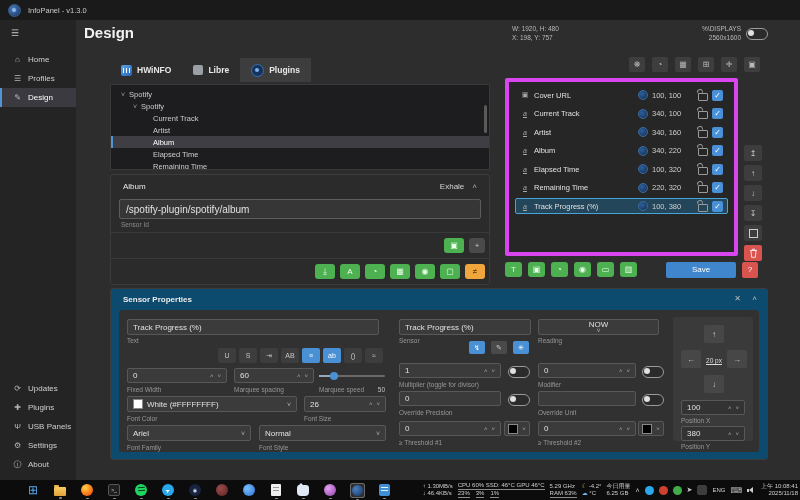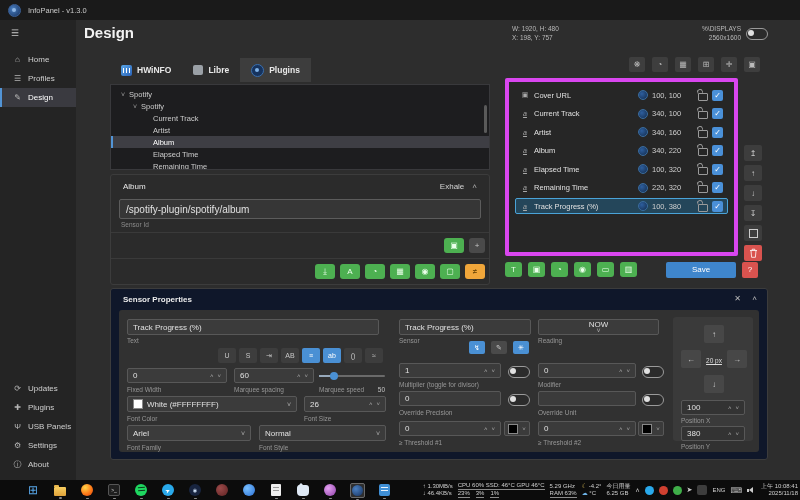--- a/index.html
+++ b/index.html
@@ -98,21 +98,21 @@
 
   
   .sidebtns{left:744px;top:145px;width:18px;display:flex;flex-direction:column;gap:4px;}
   .vbtn{width:18px;height:16px;background:#3d3d3d;border-radius:2px;color:#ccc;font-size:8px;display:flex;align-items:center;justify-content:center;}
   .vbtn.red{background:#d9534f;color:#fff;}
   .vi-top::before{content:"↥";} .vi-up::before{content:"↑";} .vi-down::before{content:"↓";} .vi-bottom::before{content:"↧";}
   .dup{width:7px;height:7px;border:1px solid #ccc;position:relative;background:#3d3d3d;}
   .dup::before{content:"";position:absolute;left:2px;top:-4px;width:7px;height:7px;border:1px solid #ccc;background:#3d3d3d;z-index:-1;}
 
   
-  .props{left:110px;top:288px;width:658px;height:172px;background:#0f172a;border:1px solid #3c3c3c;border-radius:3px;box-sizing:border-box;}
+  .props{left:110px;top:288px;width:658px;height:172px;background:#0c4a6e;border:1px solid #3c3c3c;border-radius:3px;box-sizing:border-box;}
   .ptitle{position:absolute;left:12px;top:6px;font-size:8px;font-weight:bold;color:#ececec;}
   .pclose{position:absolute;right:26px;top:5px;font-size:8px;color:#bbb;}
   .pcollapse{position:absolute;right:10px;top:5px;font-size:8px;color:#bbb;}
   .pinner{position:absolute;left:8px;top:21px;right:8px;bottom:7px;background:#313131;border-radius:3px;}
   .fld{position:absolute;background:#3b3b3b;border:1px solid #585858;border-radius:2px;display:flex;align-items:center;padding:0 5px;font-size:8px;color:#e0e0e0;box-sizing:border-box;height:16px;}
   .fld .v{flex:1;white-space:nowrap;overflow:hidden;}
   .fld .arr{color:#aaa;font-size:6px;flex:none;}
   .fld .arr::before{content:"˄";} .fld .arr::after{content:"˅";margin-left:4px;}
   .fld .dd1{color:#aaa;font-size:7px;flex:none;} .fld .dd1::before{content:"˅";}
   .plbl{position:absolute;font-size:6.5px;color:#979797;white-space:nowrap;}

